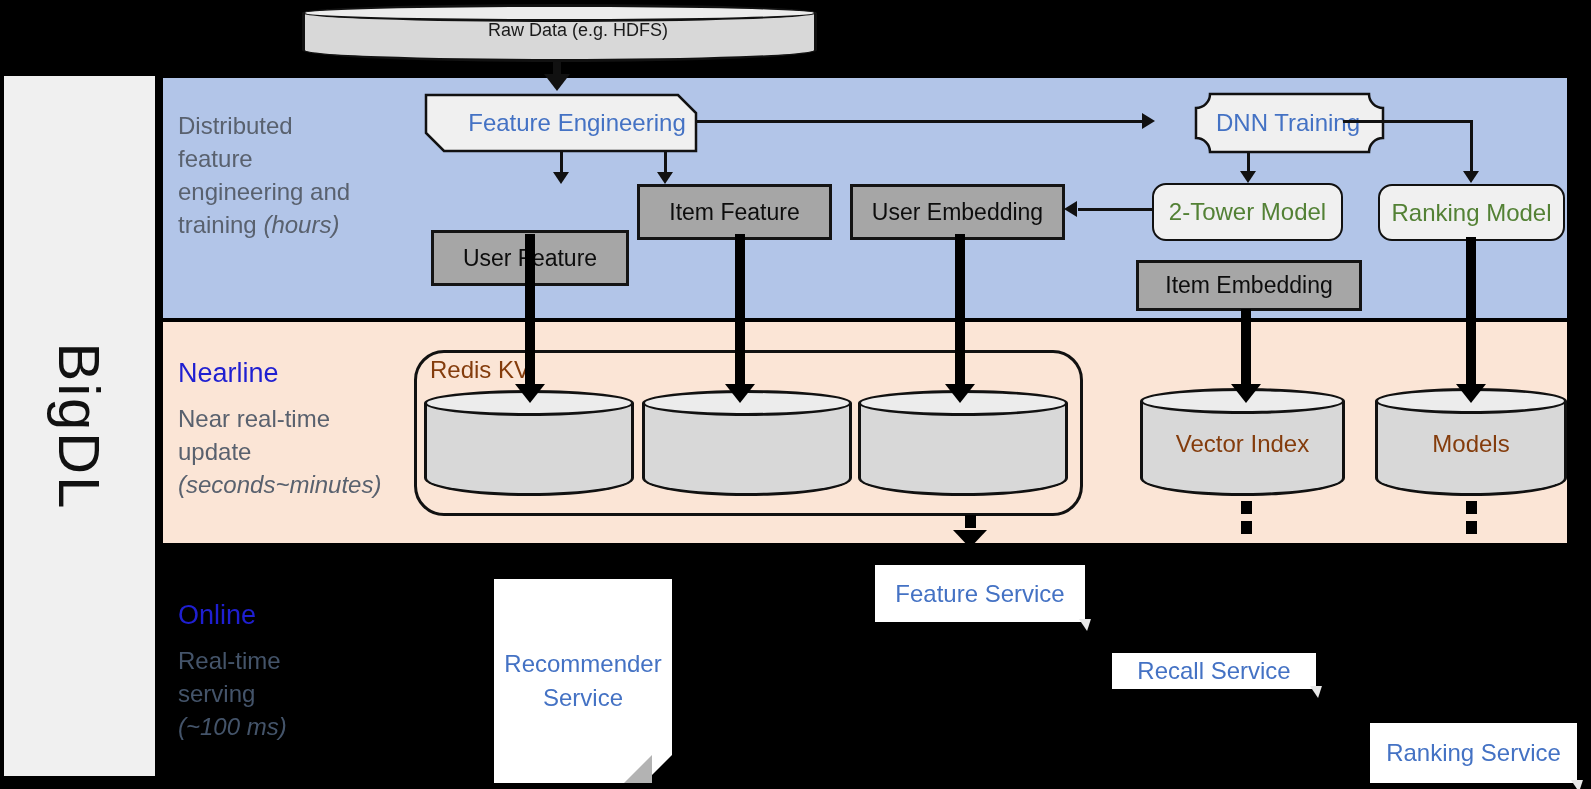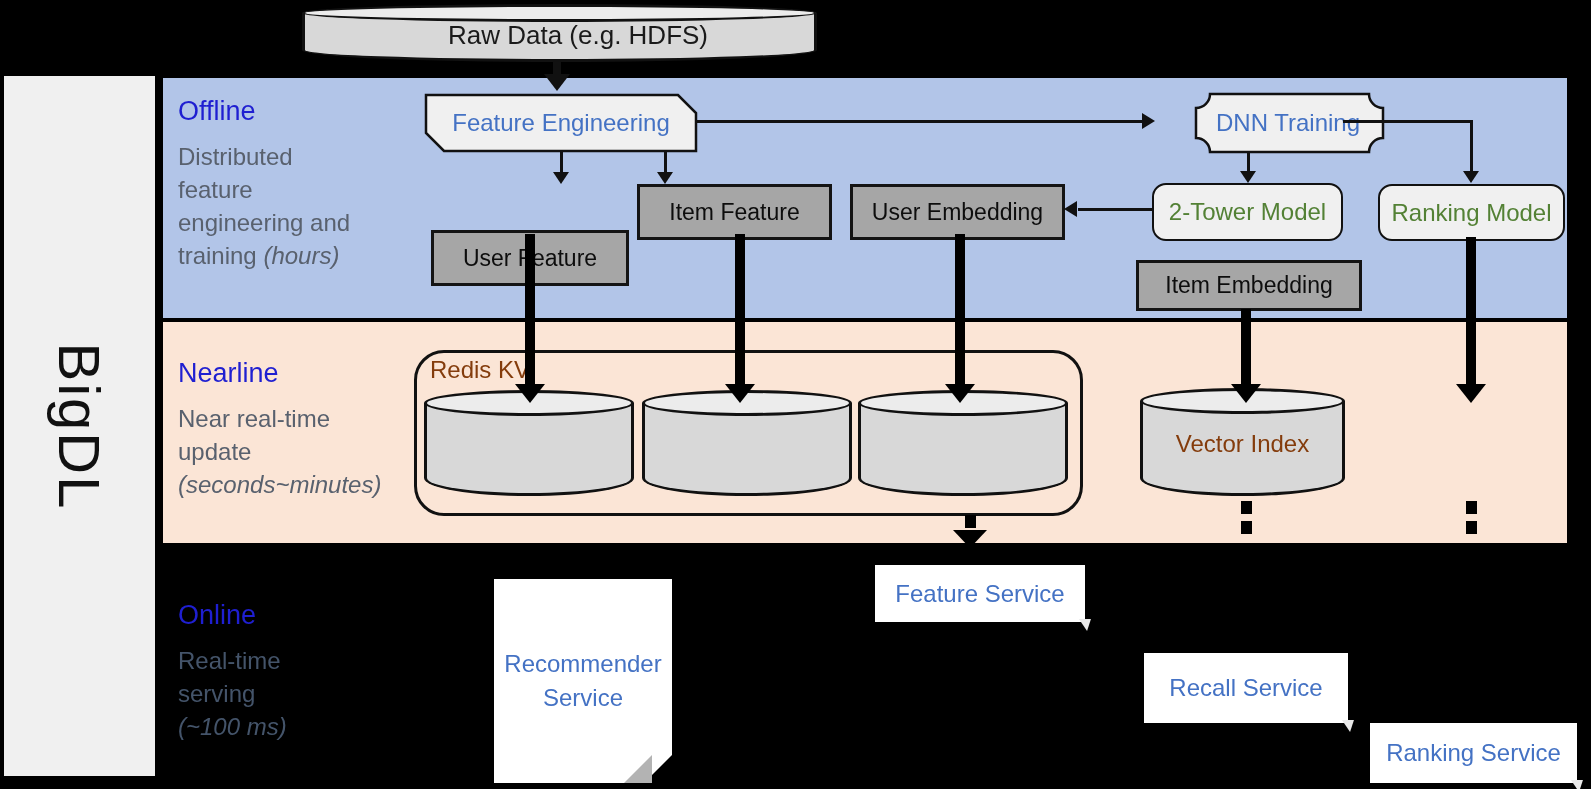--- a/index.html
+++ b/index.html
@@ -29,21 +29,21 @@
   .cyl{position:absolute;z-index:2;}
   .cyl .cyl-top{position:absolute;left:0;right:0;top:0;height:26px;background:#ececec;
                 border:3px solid #111;border-radius:50%;box-sizing:border-box;z-index:2;}
   .cyl .cyl-body{position:absolute;left:0;right:0;top:13px;bottom:0;background:#d8d8d8;
                  border:3px solid #111;border-top:none;box-sizing:border-box;
                  border-radius:0 0 50% 50% / 0 0 18px 18px;z-index:1;}
   .cyl .cyl-lbl{position:absolute;left:0;right:0;top:42px;text-align:center;
                 font-size:24px;color:#843c0c;z-index:3;}
   .cyl.flat .cyl-top{height:18px;}
   .cyl.flat .cyl-body{top:9px;border-radius:0 0 50% 50% / 0 0 12px 12px;}
-  .cyl.flat .cyl-lbl{top:16px;color:#1a1a1a;font-size:26px;padding-left:37px;}
+  .cyl.flat .cyl-lbl{top:16px;color:#1a1a1a;font-size:18px;padding-left:37px;}
   
   .group{position:absolute;border:3px solid #111;border-radius:30px;z-index:1;}
   .group-lbl{position:absolute;font-size:24px;color:#843c0c;z-index:2;}
   
   .tline{position:absolute;background:#111;z-index:2;}
   .thick{position:absolute;background:#000;z-index:3;}
   .ah{position:absolute;width:0;height:0;z-index:3;}
   .ah.down-sm{border-left:8px solid transparent;border-right:8px solid transparent;border-top:12px solid #111;}
   .ah.down-md{border-left:13px solid transparent;border-right:13px solid transparent;border-top:17px solid #111;}
   .ah.down-lg{border-left:15px solid transparent;border-right:15px solid transparent;border-top:19px solid #000;}
@@ -74,33 +74,32 @@
     <div class="brand">BigDL</div>
   </div>
 
   <div class="cyl flat" style="left:302px;top:4px;width:515px;height:58px;">
     <div class="cyl-body"></div>
     <div class="cyl-top"></div>
     <div class="cyl-lbl">Raw Data (e.g. HDFS)</div>
   </div>
 
   <div class="abs" style="left:178px;top:96px;width:205px;">
-    <div class="lane-title">Offline</div>
     <div class="lane-desc" style="width:195px;"><span>Distributed feature engineering and training </span><span class="it">(hours)</span></div>
   </div>
   <div class="abs" style="left:178px;top:358px;width:230px;">
     <div class="lane-title">Nearline</div>
     <div class="lane-desc" style="width:215px;"><span>Near real-time update </span><span class="it">(seconds~minutes)</span></div>
   </div>
   <div class="abs" style="left:178px;top:600px;width:180px;">
     <div class="lane-title">Online</div>
     <div class="lane-desc online-desc" style="width:130px;font-style:normal;"><span>Real-time serving </span><span class="it">(~100 ms)</span></div>
   </div>
 
-  <div class="node shape-node" style="left:426px;top:95px;width:270px;height:56px;">
+  <div class="node shape-node" style="left:426px;top:95px;width:270px;height:56px;padding-left:16px;">
     <svg width="270" height="56" viewBox="0 0 270 56" preserveAspectRatio="none">
       <path d="M0,0 L252,0 L270,18 L270,56 L18,56 L0,38 Z" fill="#f0f0f0" stroke="#111" stroke-width="2.5"></path>
     </svg>
     <div class="lbl">Feature Engineering</div>
   </div>
 
   <div class="node shape-node" style="left:1196px;top:94px;width:184px;height:58px;">
     <svg width="187" height="58" viewBox="0 0 187 58" preserveAspectRatio="none">
       <path d="M14,0 L173,0 A14,14 0 0 0 187,14 L187,44 A14,14 0 0 0 173,58 L14,58 A14,14 0 0 0 0,44 L0,14 A14,14 0 0 0 14,0 Z" fill="#f0f0f0" stroke="#111" stroke-width="2.5"></path>
     </svg>
@@ -139,20 +138,25 @@
       <div class="cyl-top"></div>
   </div>
   <div class="cyl" style="left:858px;top:390px;width:210px;height:106px;">
     <div class="cyl-body"></div>
       <div class="cyl-top"></div>
   </div>
   <div class="cyl" style="left:1140px;top:388px;width:205px;height:108px;">
     <div class="cyl-body"></div>
       <div class="cyl-top"></div>
     <div class="cyl-lbl">Vector Index</div>
+  </div>
+  <div class="cyl" style="left:1375px;top:388px;width:192px;height:108px;">
+    <div class="cyl-body"></div>
+      <div class="cyl-top"></div>
+    <div class="cyl-lbl">Models</div>
   </div>
 
   <div class="tline" style="left:553px;top:62px;width:8px;height:14px;"></div>
   <div class="ah down-md" style="left:544px;top:74px;"></div>
 
   <div class="tline" style="left:560px;top:151px;width:2.5px;height:22px;"></div>
   <div class="ah down-sm" style="left:553px;top:172px;"></div>
 
   <div class="tline" style="left:664px;top:151px;width:2.5px;height:22px;"></div>
   <div class="ah down-sm" style="left:657px;top:172px;"></div>
@@ -190,21 +194,21 @@
 
   <div class="doc" style="left:474px;top:579px;width:178px;height:204px;">
     <span>Recommender Service</span>
   </div>
   <div class="doc-fold" style="left:624px;top:755px;"></div>
 
   <div class="svc" style="left:875px;top:565px;width:210px;height:57px;">
     <span>Feature Service</span>
     <div class="curl"></div>
   </div>
-  <div class="svc" style="left:1144px;top:653px;width:204px;height:70px;">
+  <div class="svc" style="left:1112px;top:653px;width:204px;height:36px;">
     <span>Recall Service</span>
     <div class="curl"></div>
   </div>
   <div class="svc" style="left:1370px;top:723px;width:207px;height:60px;">
     <span>Ranking Service</span>
     <div class="curl"></div>
   </div>
 
 </div>
 

